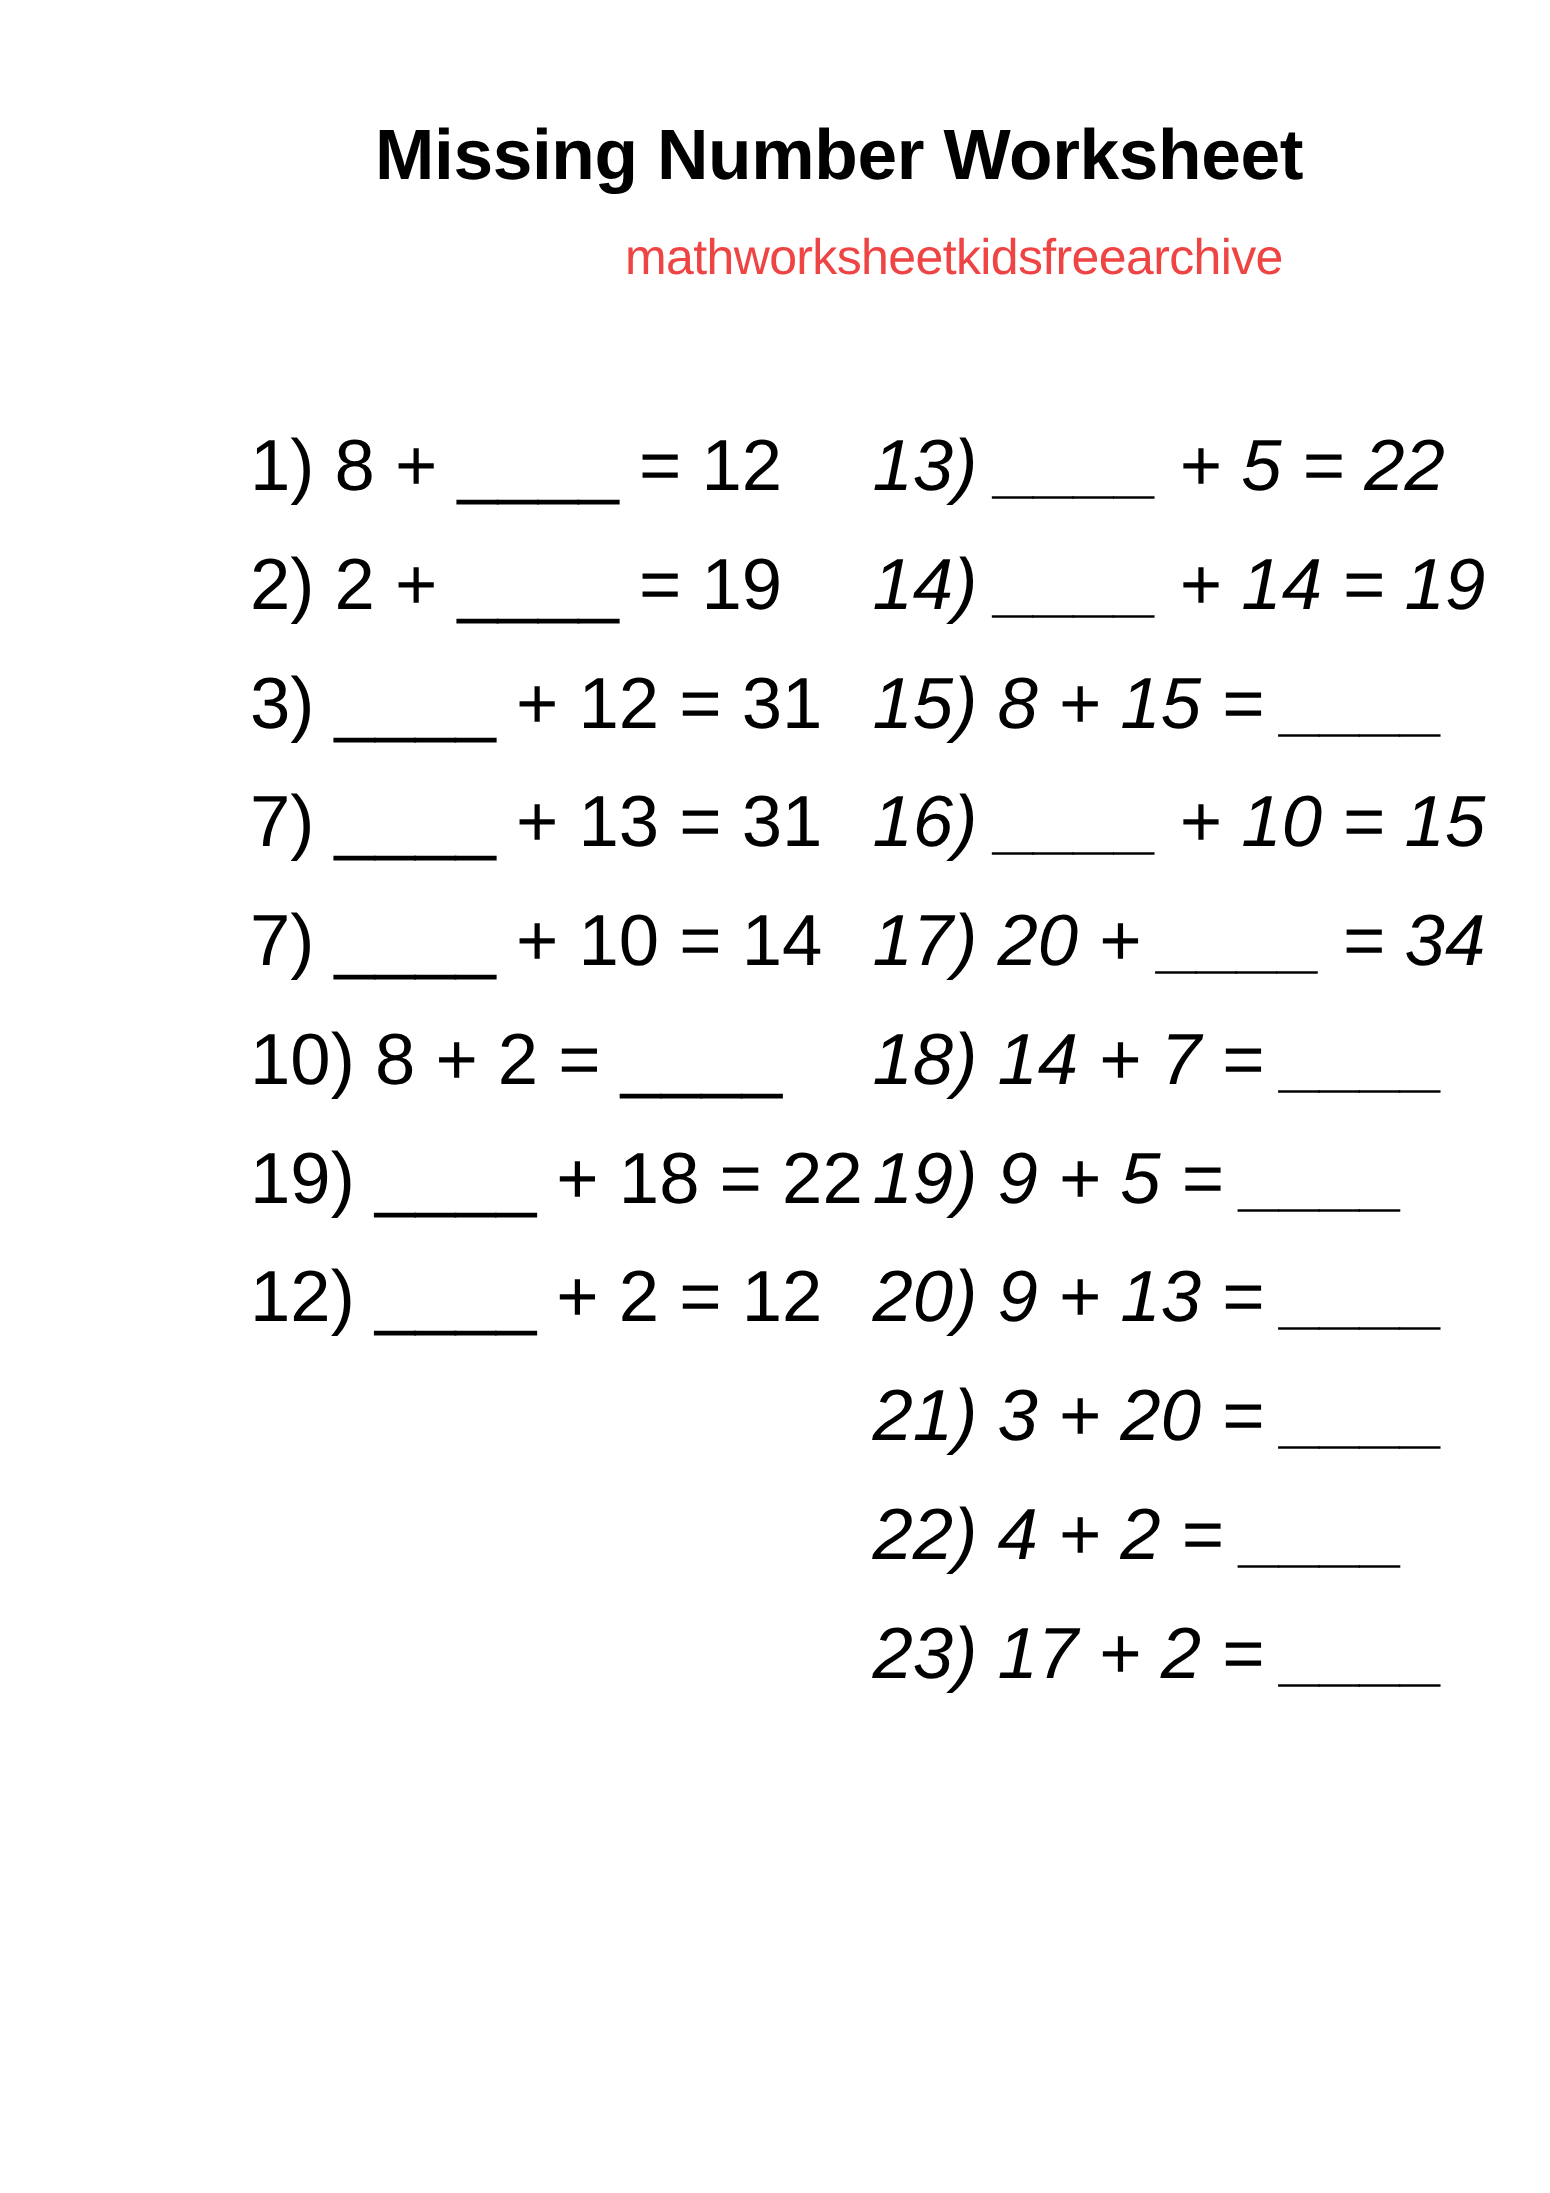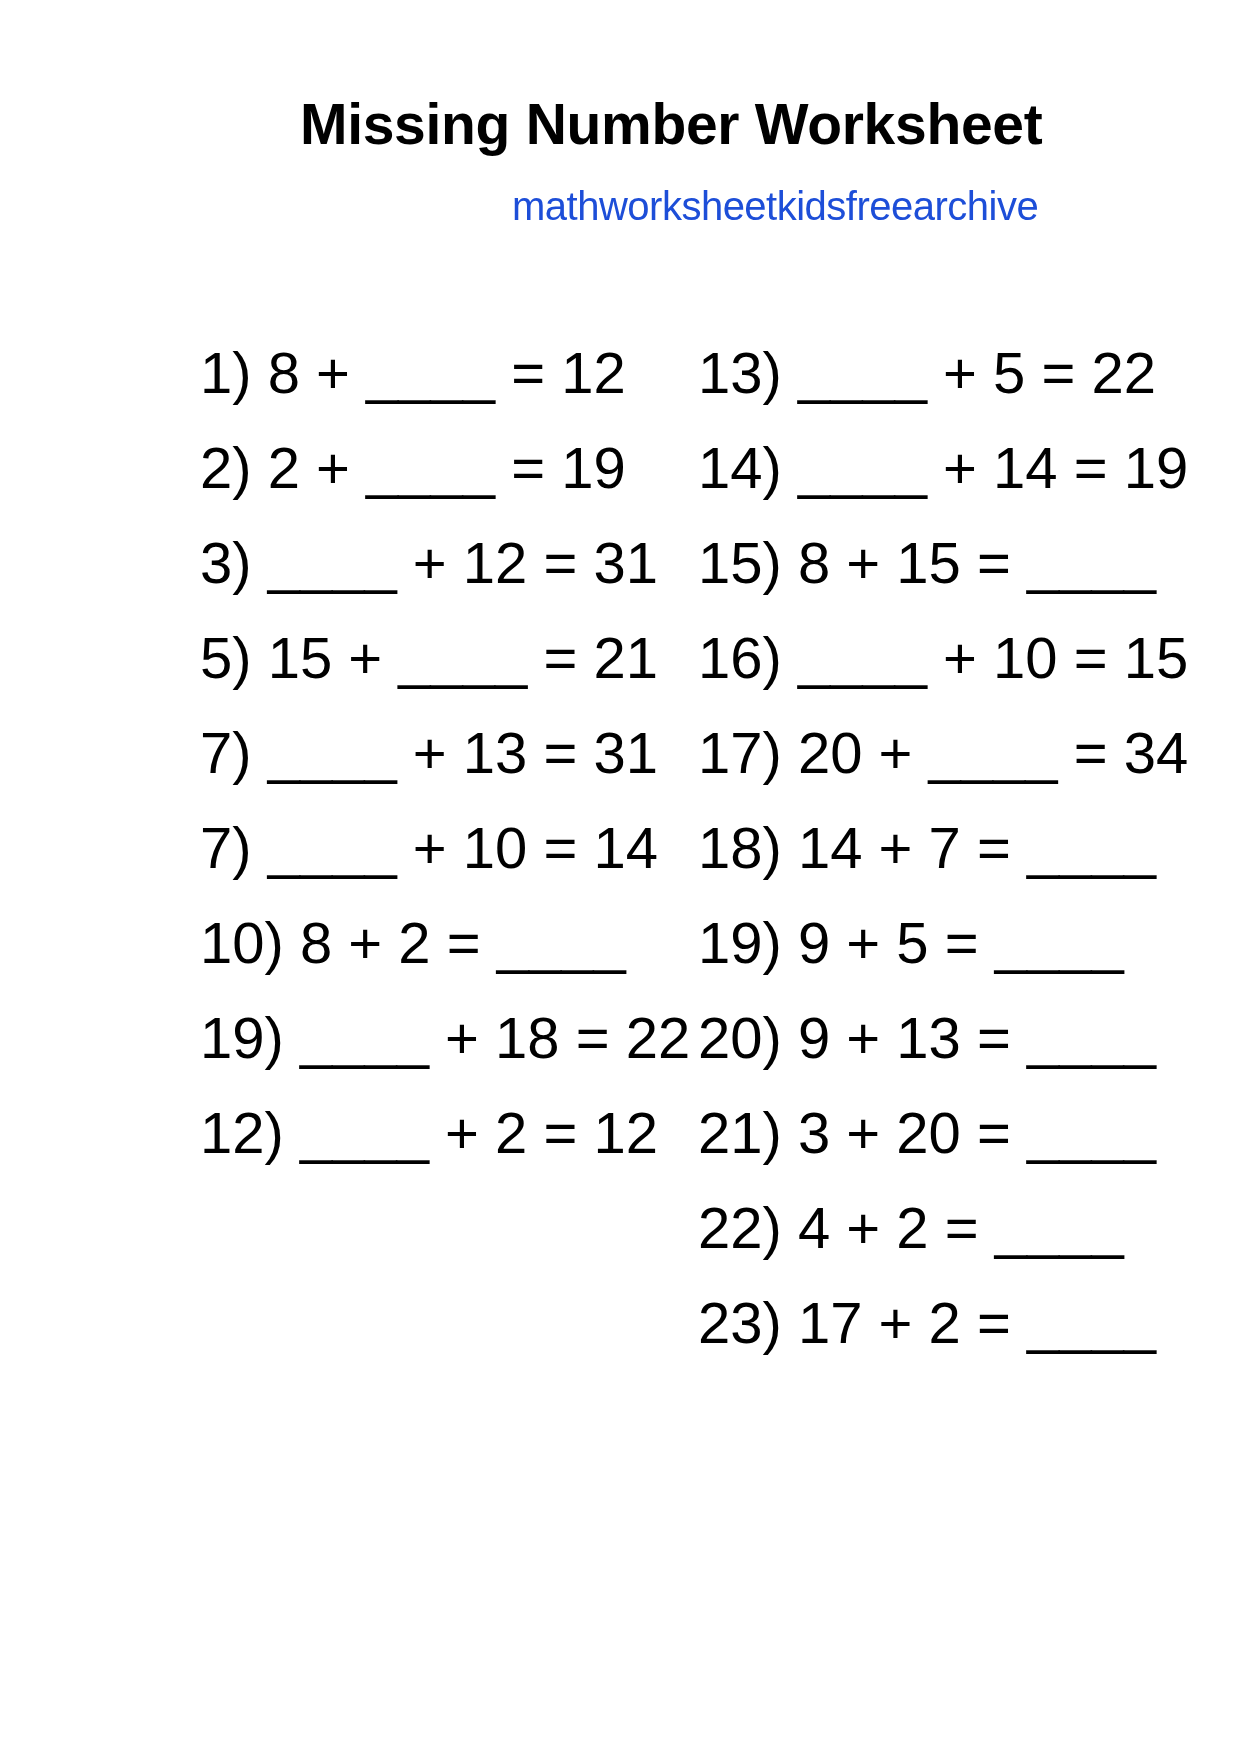--- a/index.html
+++ b/index.html
@@ -20,52 +20,51 @@
       left: 300px;
       top: 96px;
       font-size: 57px;
       line-height: 1;
       white-space: nowrap;
       letter-spacing: -0.3px;
       font-weight: bold;
     }
     .subtitle {
       position: absolute;
-      left: 512px;
+      left: 500px;
       top: 186px;
       font-size: 40px;
       line-height: 1;
-      color: #1d4ed8;
+      color: #ef4444;
       white-space: nowrap;
       letter-spacing: -0.5px;
     }
     .col {
       position: absolute;
       top: 348px;
     }
     .col-left { left: 200px; }
-    .col-right { left: 698px; }
+    .col-right { left: 698px; font-style: italic; }
     .problem {
       height: 95px;
       font-size: 58px;
       line-height: 50px;
       white-space: nowrap;
     }
   </style>
 </head>
 <body>
 
 <div class="title">Missing Number Worksheet</div>
 <div class="subtitle">mathworksheetkidsfreearchive</div>
 
 <div class="col col-left">
   <div class="problem">1) 8 + ____ = 12</div>
   <div class="problem">2) 2 + ____ = 19</div>
   <div class="problem">3) ____ + 12 = 31</div>
-  <div class="problem">5) 15 + ____ = 21</div>
   <div class="problem">7) ____ + 13 = 31</div>
   <div class="problem">7) ____ + 10 = 14</div>
   <div class="problem">10) 8 + 2 = ____</div>
   <div class="problem">19) ____ + 18 = 22</div>
   <div class="problem">12) ____ + 2 = 12</div>
 </div>
 
 <div class="col col-right">
   <div class="problem">13) ____ + 5 = 22</div>
   <div class="problem">14) ____ + 14 = 19</div>

